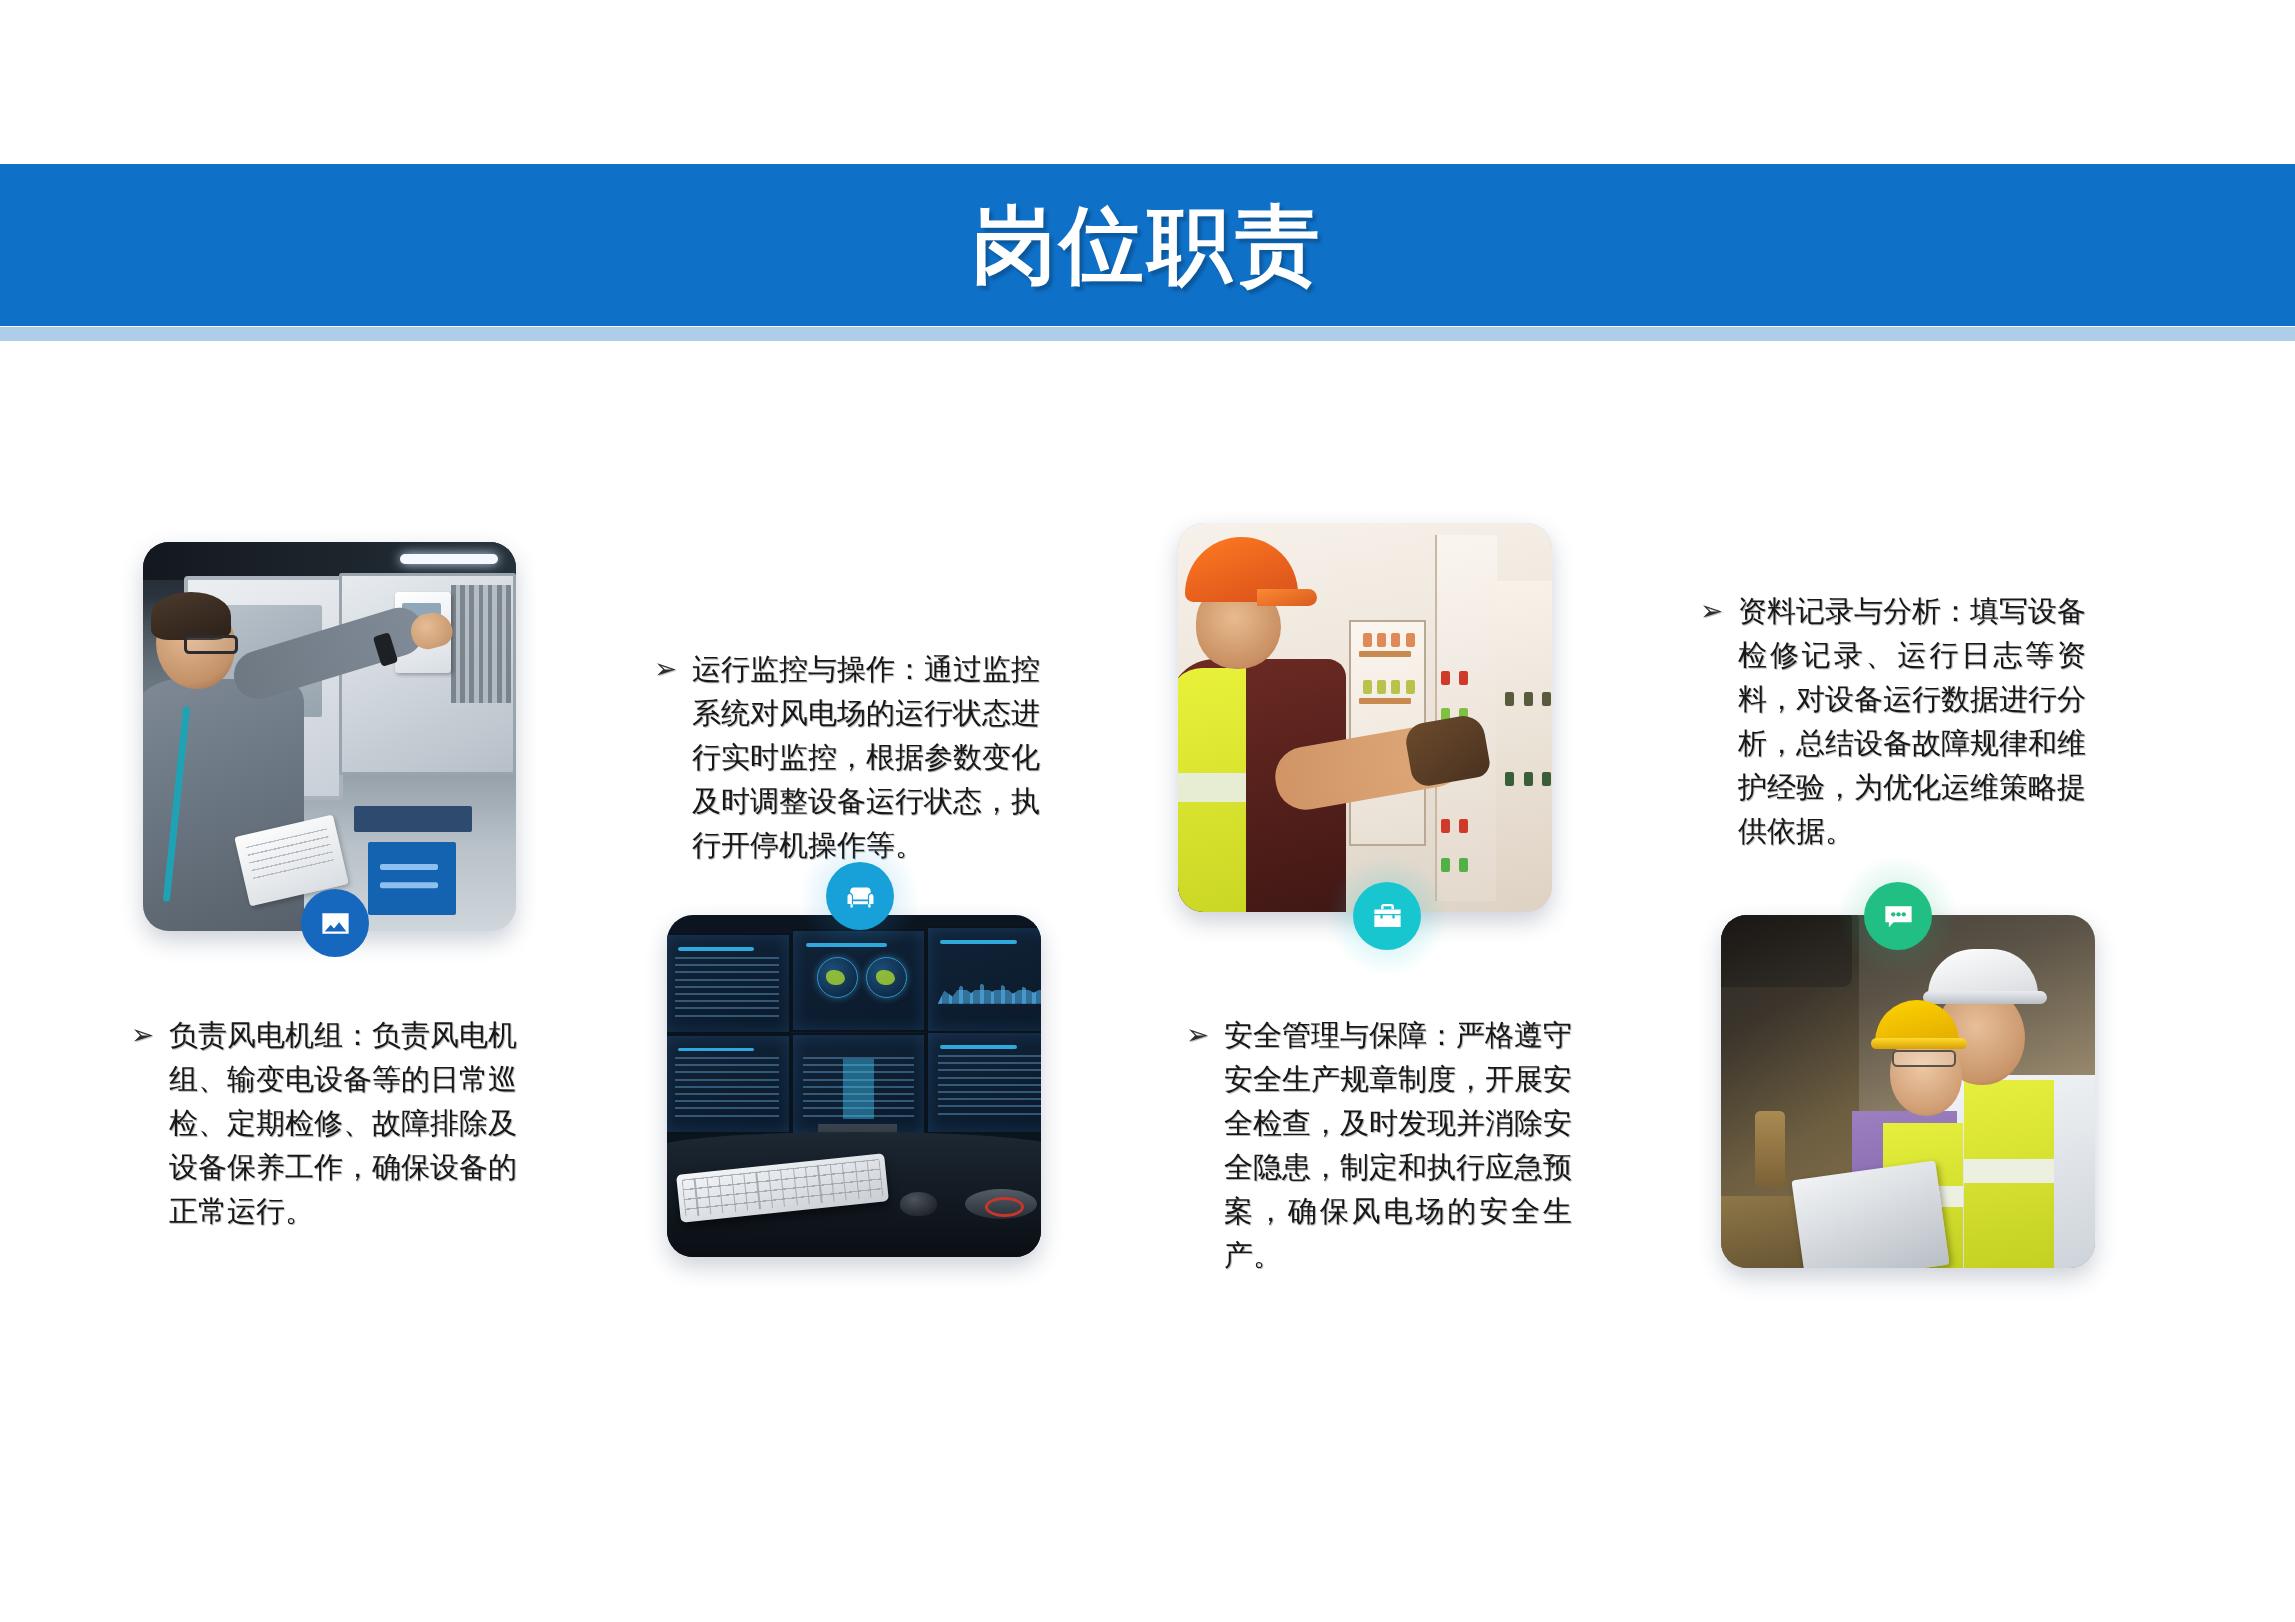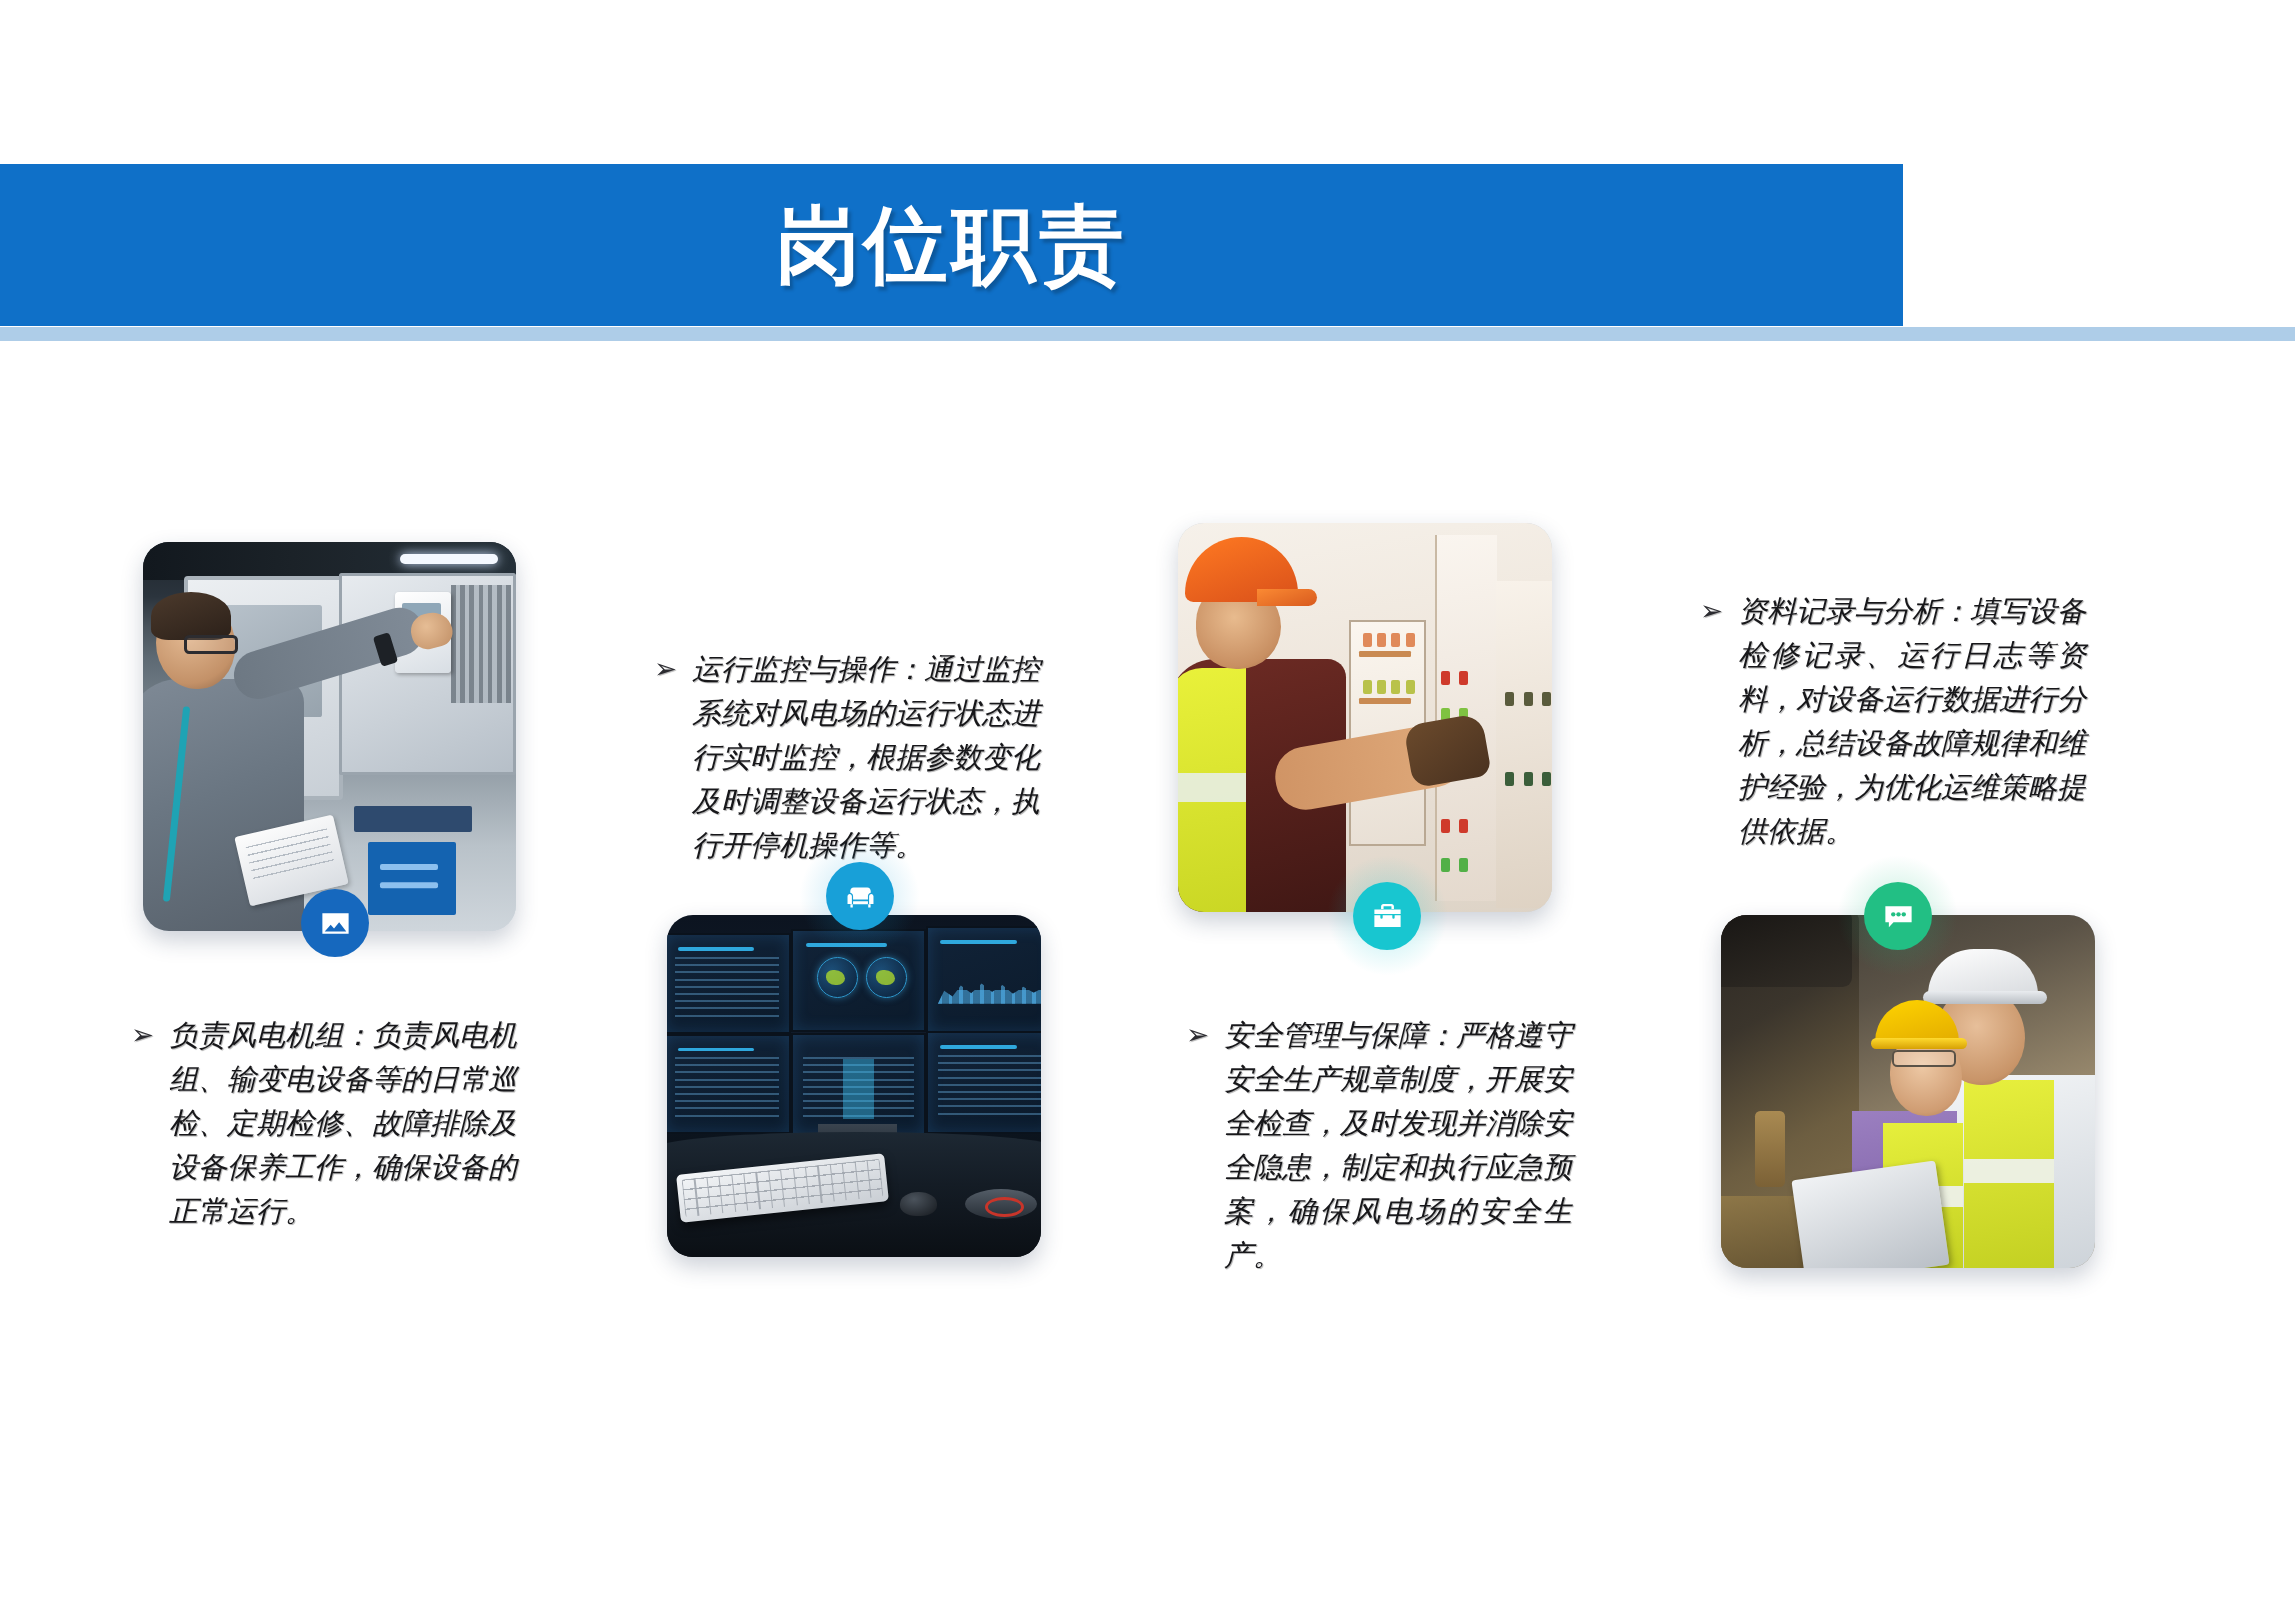--- a/index.html
+++ b/index.html
@@ -13,21 +13,21 @@
     position: relative;
     overflow: hidden;
     font-family: "Liberation Sans", "DejaVu Sans", sans-serif;
   }
 
   
   .banner {
     position: absolute;
     left: 0;
     top: 164px;
-    width: 1903px;
+    width: 2295px;
     height: 162px;
     background: #0f70c8;
     display: flex;
     align-items: center;
     justify-content: center;
   }
   .banner-title {
     color: #ffffff;
     font-size: 84px;
     font-weight: bold;
@@ -452,21 +452,20 @@
     left: 0;
     top: 1.3px;
     width: 30px;
     font-size: 27.5px;
     color: #2b2b30;
     text-shadow: 1px 1px 0.7px rgba(0,0,0,0.28);
   }
   .textblock .body {
     display: block;
     margin-left: 38px;
-    font-style: italic;
   }
   .t1 { left: 131px; top: 1013px; width: 386px; }
   .t2 { left: 654px; top: 647px; width: 386px; }
   .t3 { left: 1186px; top: 1013px; width: 386px; }
   .t4 { left: 1700px; top: 589px; width: 386px; }
 </style>
 </head>
 <body>
 
 <div class="stage">

